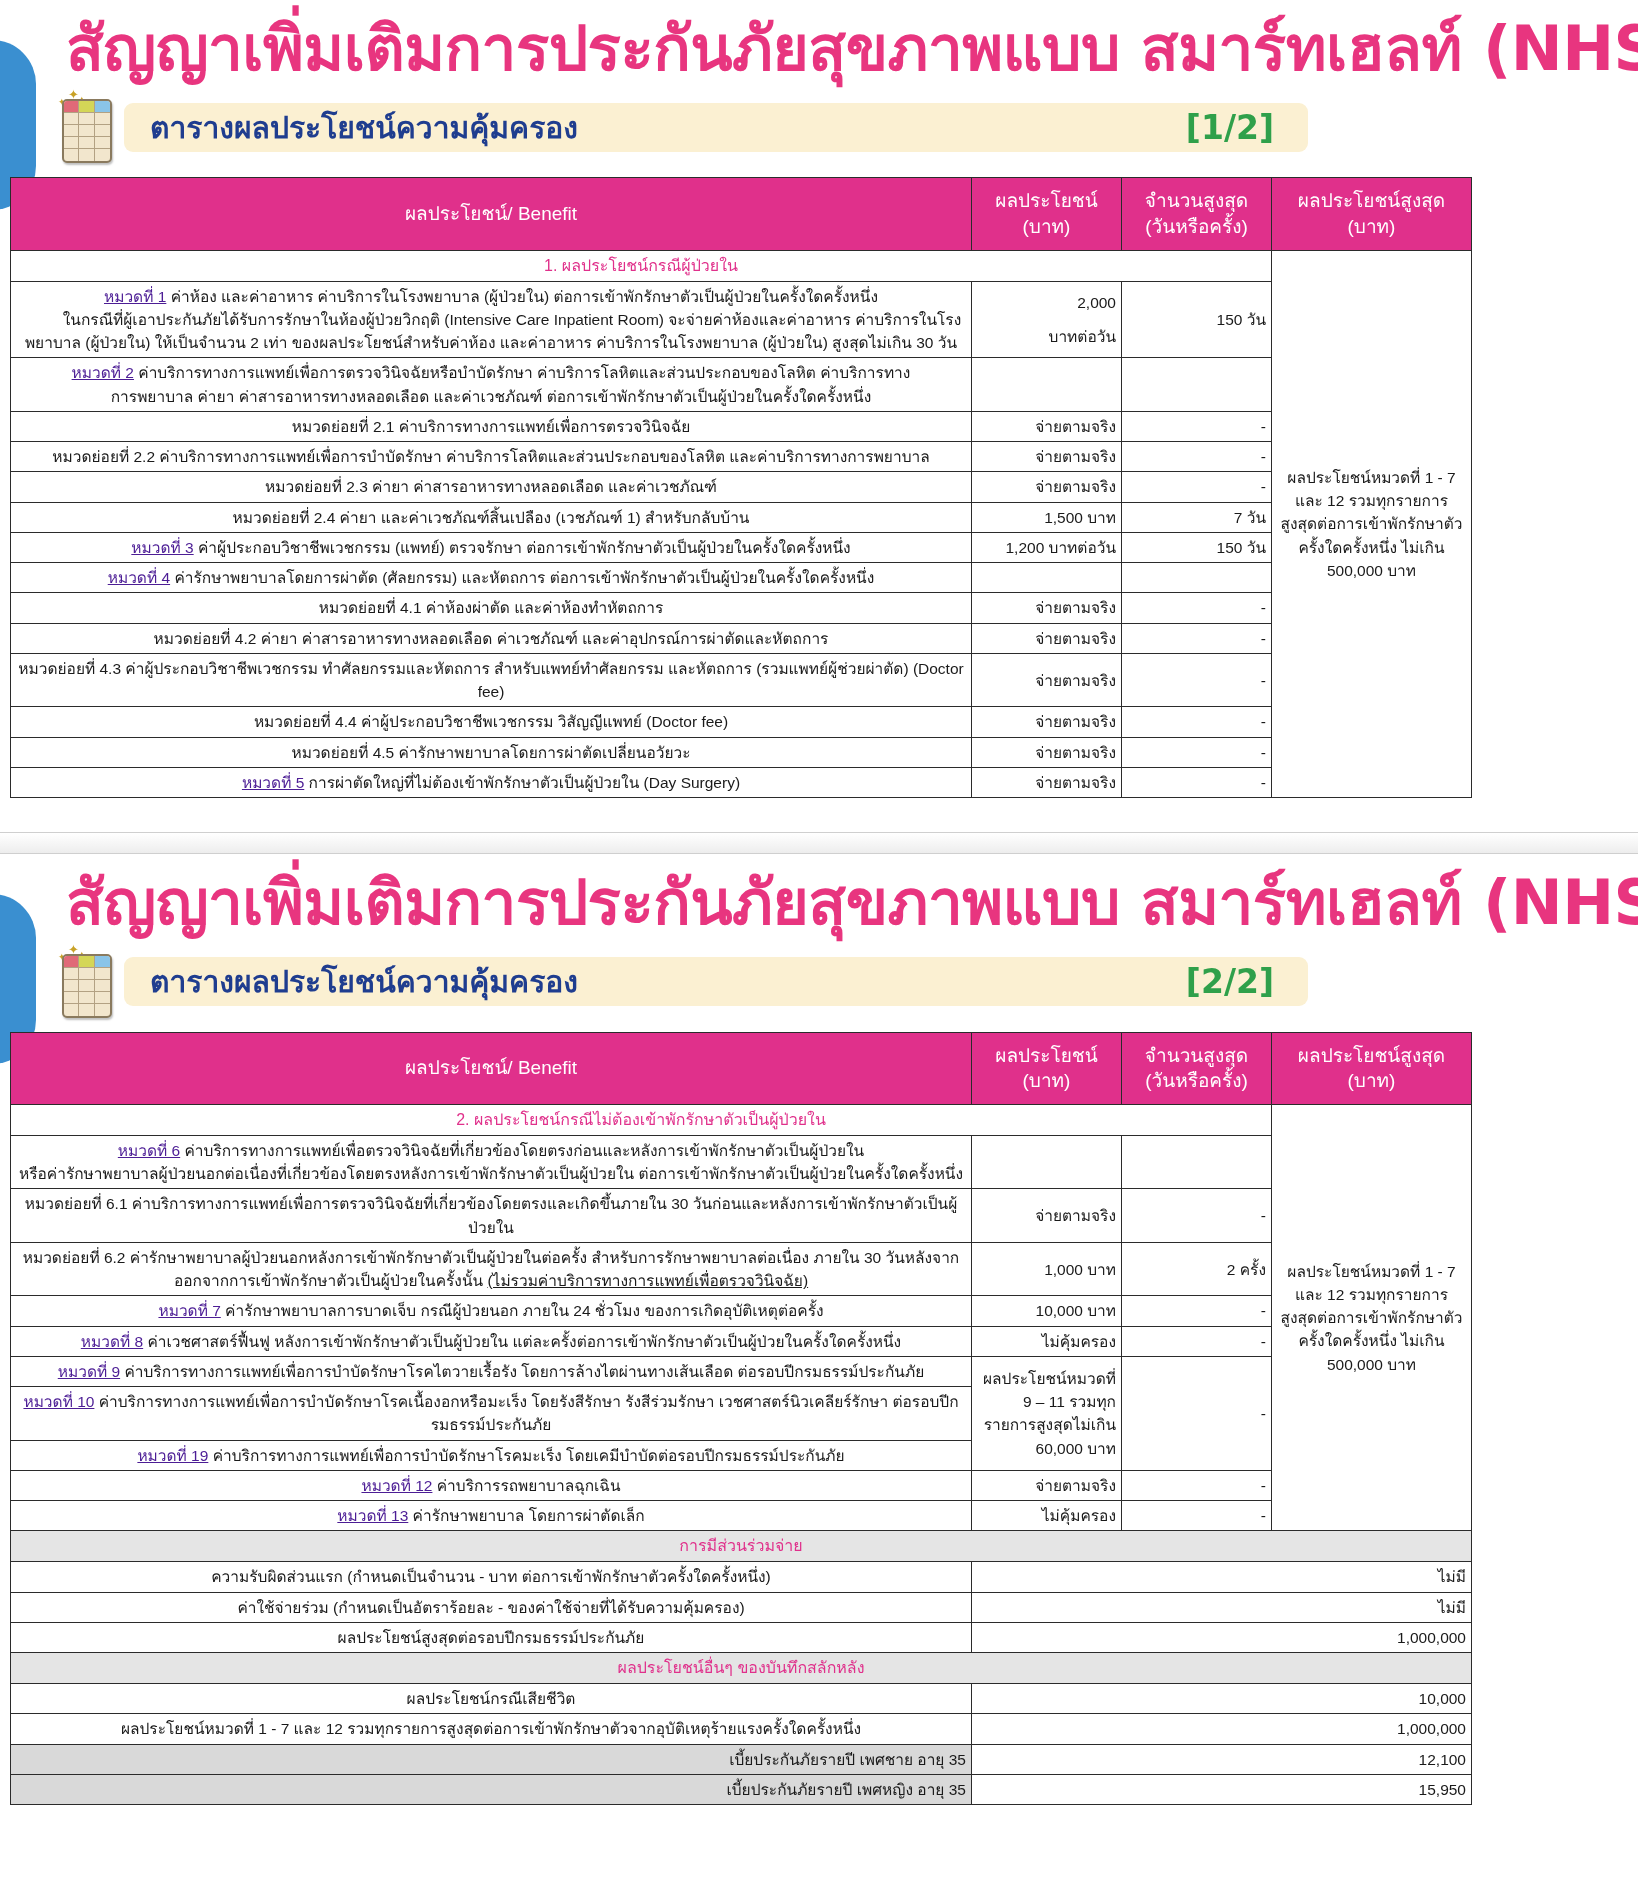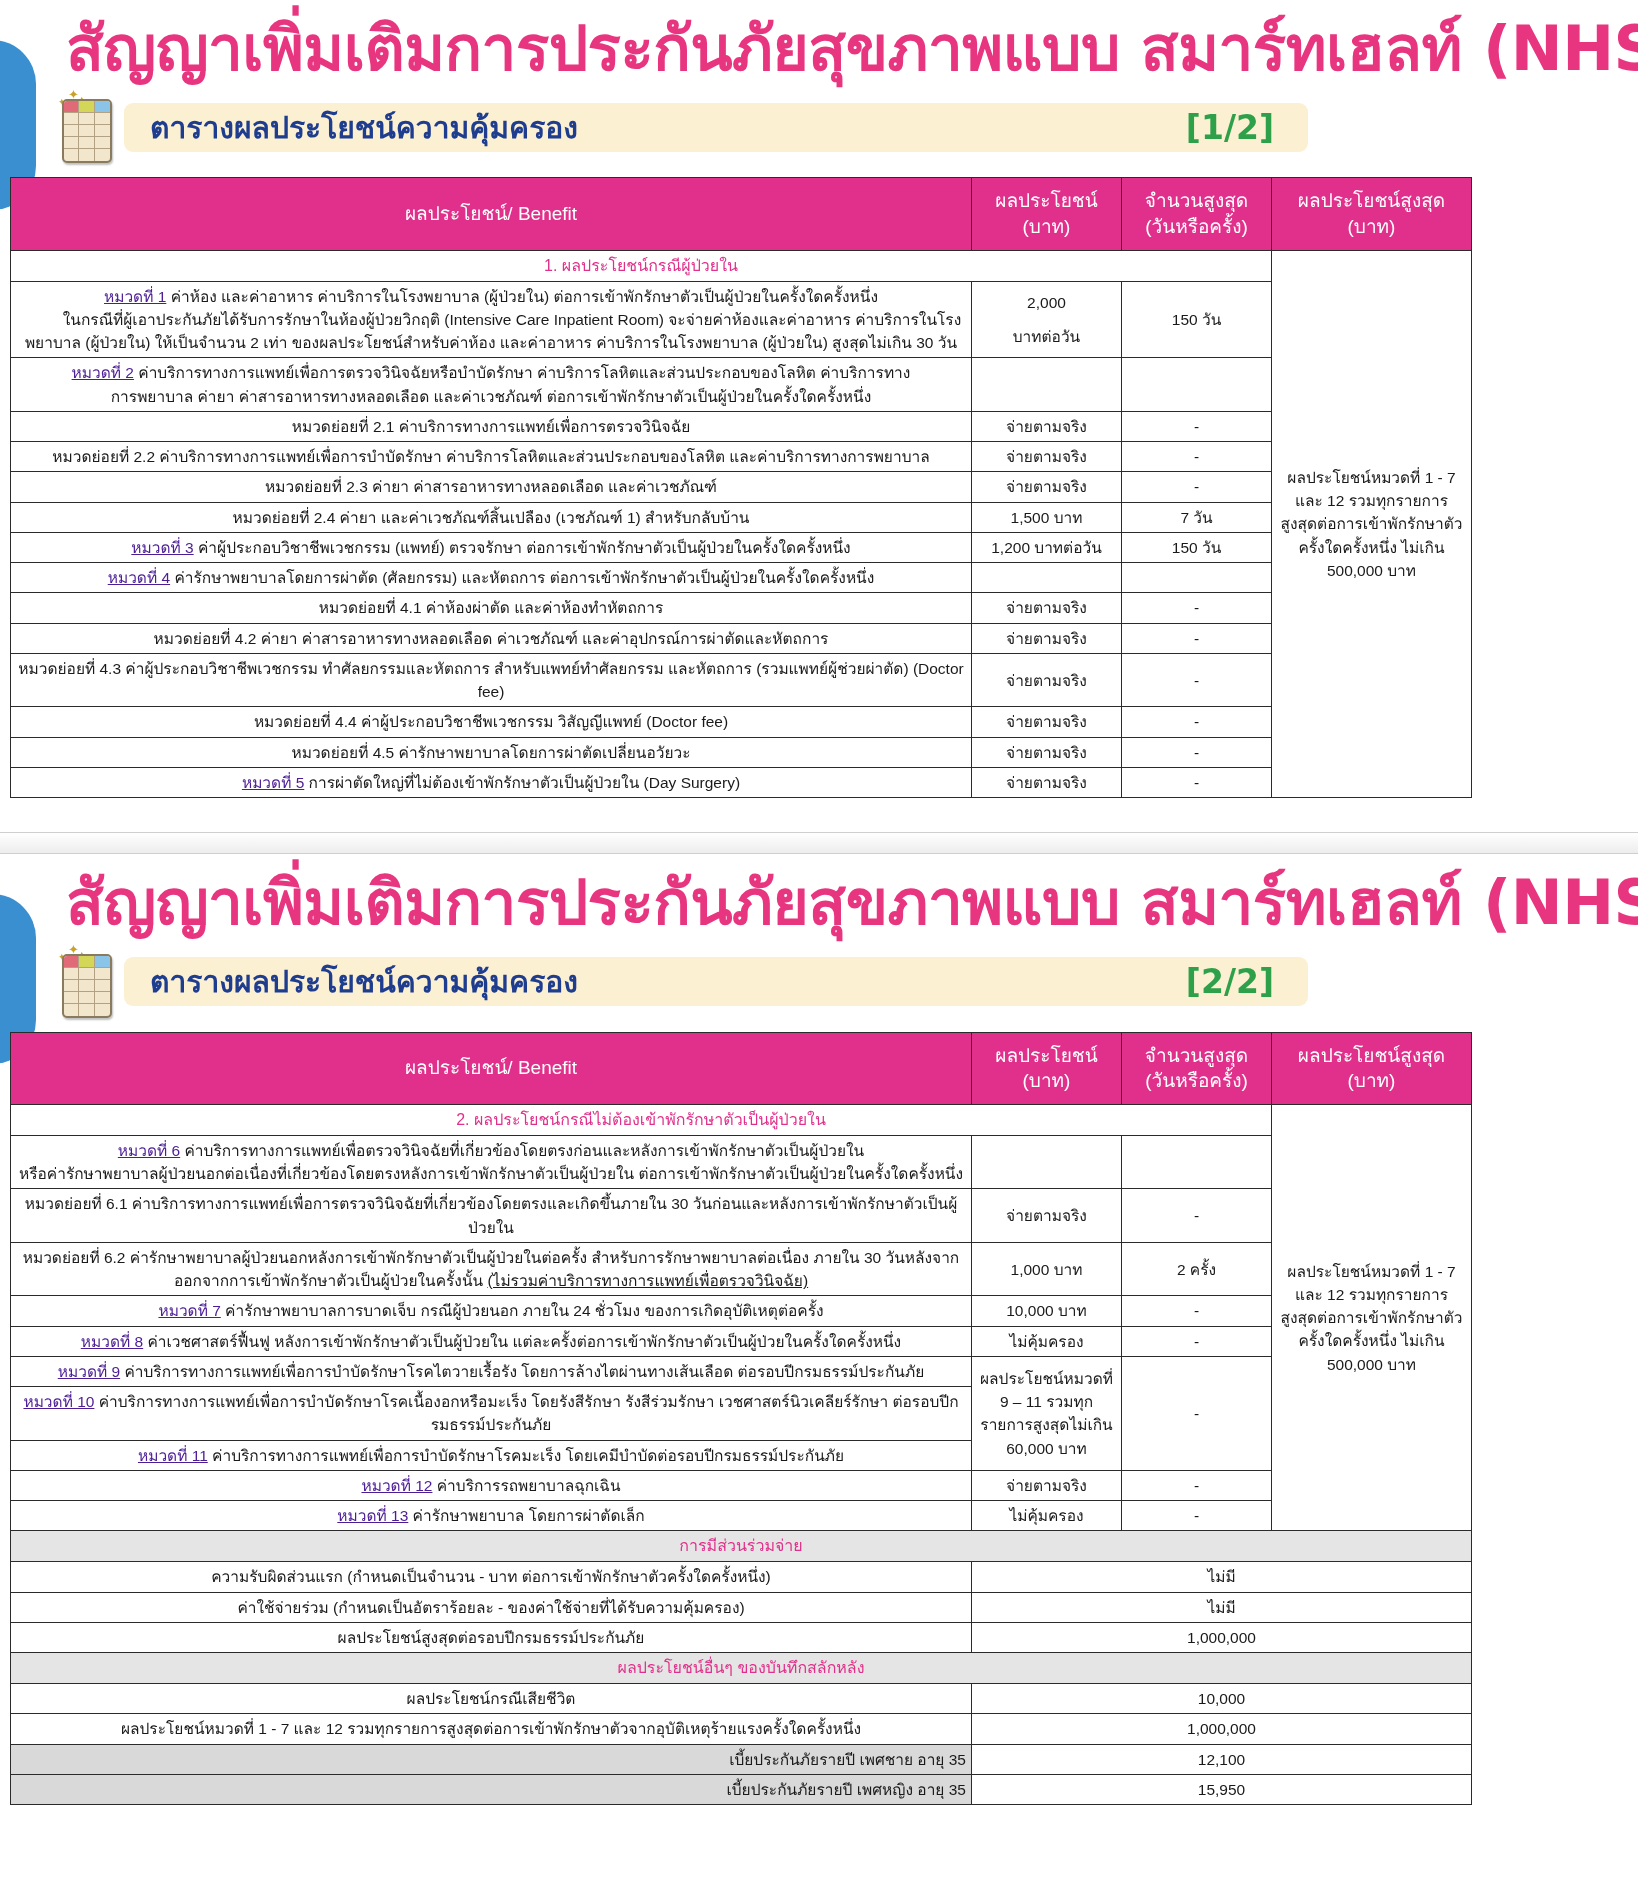--- a/index.html
+++ b/index.html
@@ -130,21 +130,21 @@
     text-align:center;
     padding:10px 4px;
     line-height:1.35;
   }
   th.c-benefit { font-size:22px; }
   .c-amt { width:150px; }
   .c-max { width:150px; }
   .c-top { width:200px; }
 
   td.txt { text-align:center; }
-  td.ctr { text-align:center; }
+  td.ctr { text-align:right; }
   .cat {
     color:#e0308b;
     font-size:16px;
   }
   .ul { text-decoration:underline; }
   .lnk { color:#4c1d95; text-decoration:underline; }
   .indent { display:inline-block; width:42px; }
   .topcell {
     text-align:center;
     font-size:16px;
@@ -462,21 +462,21 @@
         <td class="ctr" rowspan="3">ผลประโยชน์หมวดที่ 9 – 11 รวมทุกรายการสูงสุดไม่เกิน 60,000 บาท</td>
         <td class="ctr" rowspan="3">-</td>
       </tr>
       <tr>
         <td class="txt">
           <span class="lnk">หมวดที่ 10</span><span> ค่าบริการทางการแพทย์เพื่อการบำบัดรักษาโรคเนื้องอกหรือมะเร็ง โดยรังสีรักษา รังสีร่วมรักษา เวชศาสตร์นิวเคลียร์รักษา ต่อรอบปีกรมธรรม์ประกันภัย</span>
         </td>
       </tr>
       <tr>
         <td class="txt">
-          <span class="lnk">หมวดที่  11</span><span> ค่าบริการทางการแพทย์เพื่อการบำบัดรักษาโรคมะเร็ง โดยเคมีบำบัดต่อรอบปีกรมธรรม์ประกันภัย</span>
+          <span class="lnk">หมวดที่  19</span><span> ค่าบริการทางการแพทย์เพื่อการบำบัดรักษาโรคมะเร็ง โดยเคมีบำบัดต่อรอบปีกรมธรรม์ประกันภัย</span>
         </td>
       </tr>
 
       <tr>
         <td class="txt">
           <span class="lnk">หมวดที่  12</span><span> ค่าบริการรถพยาบาลฉุกเฉิน</span>
         </td>
         <td class="ctr">จ่ายตามจริง</td>
         <td class="ctr">-</td>
       </tr>

